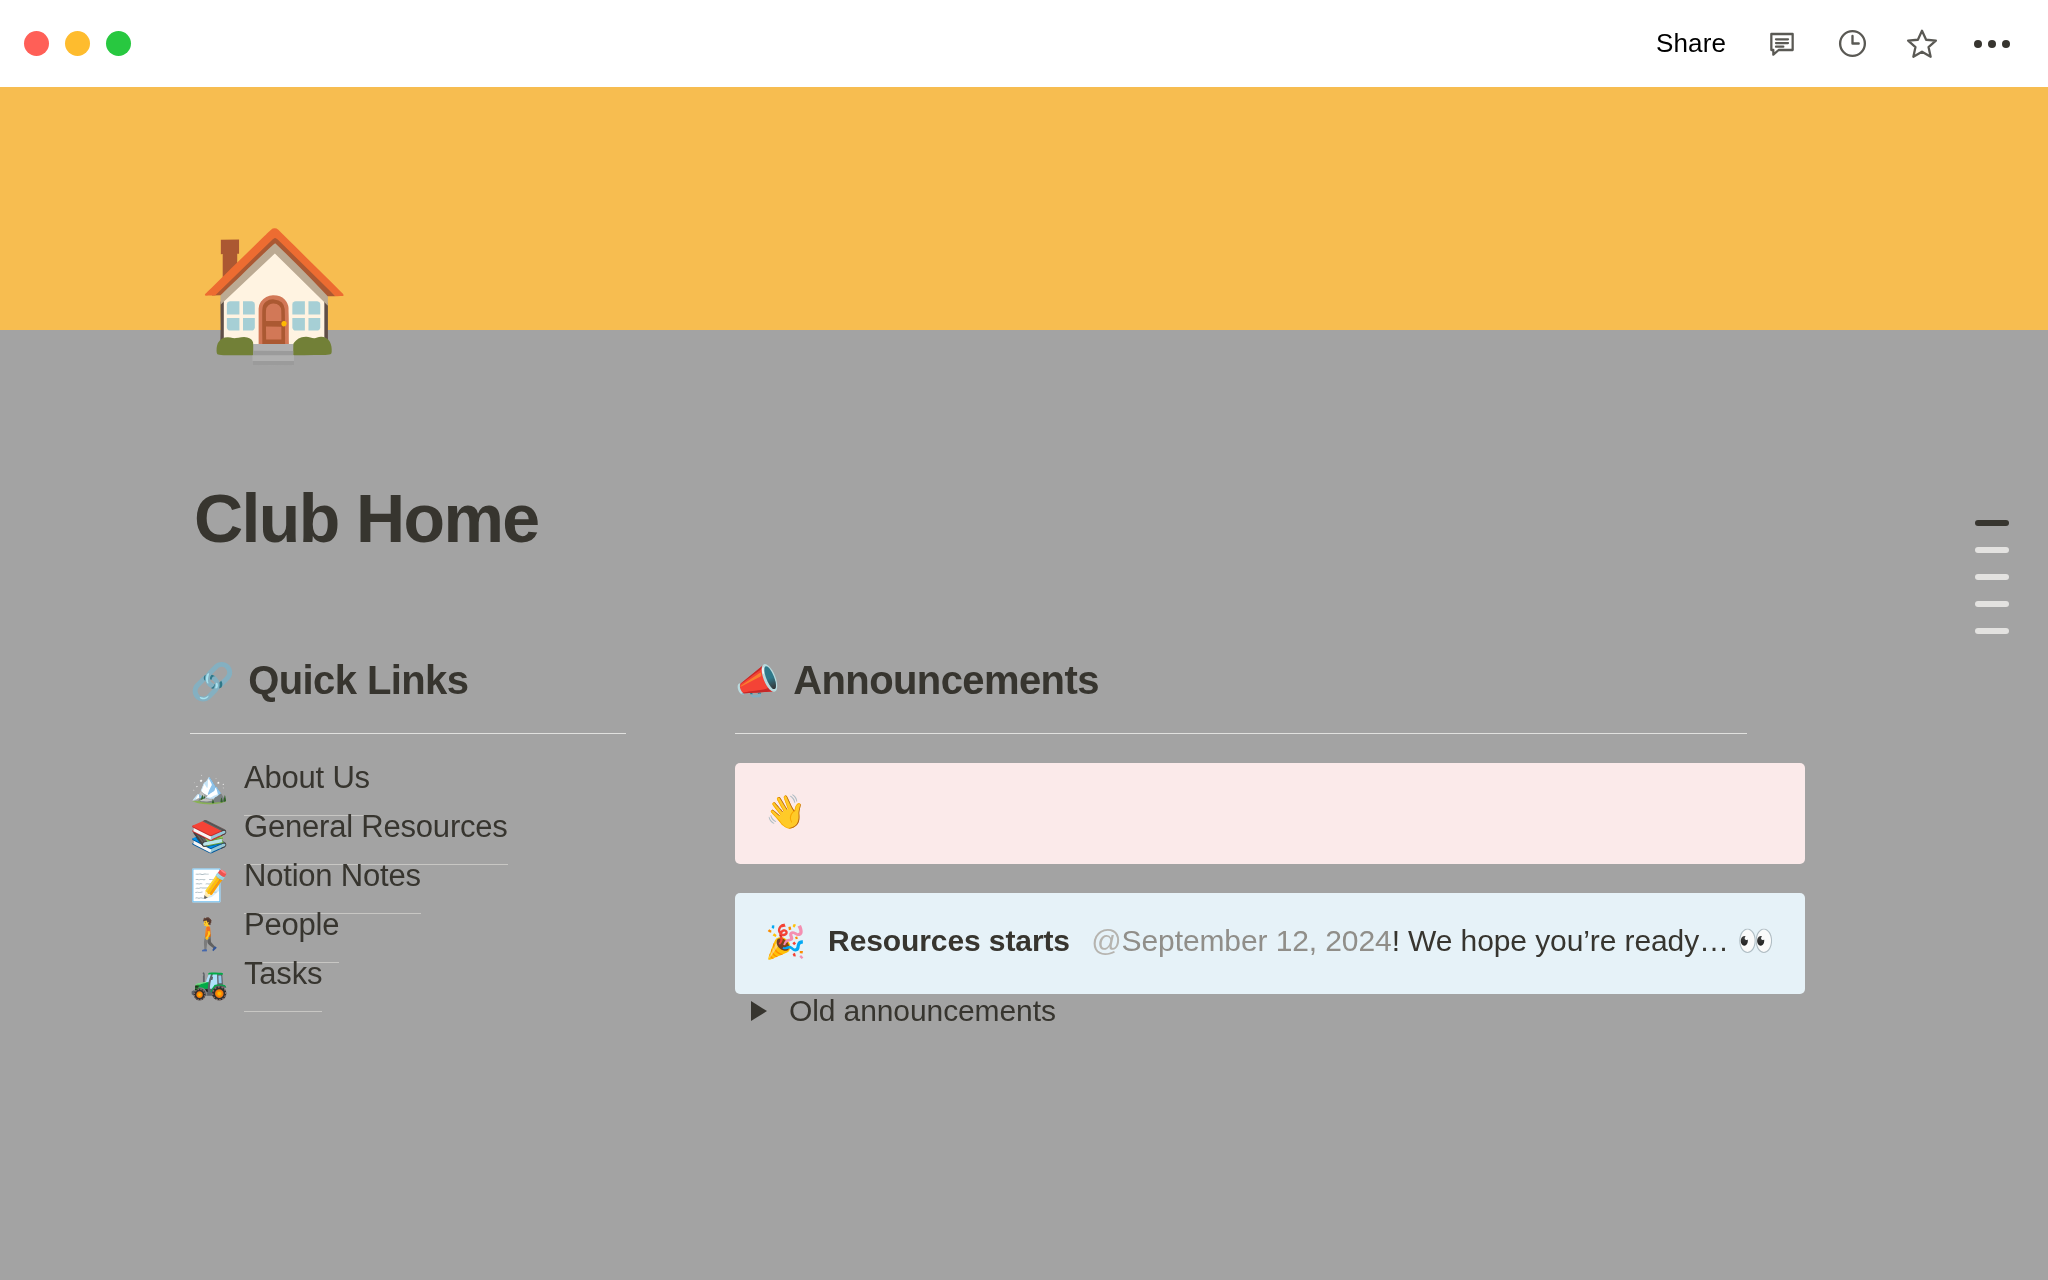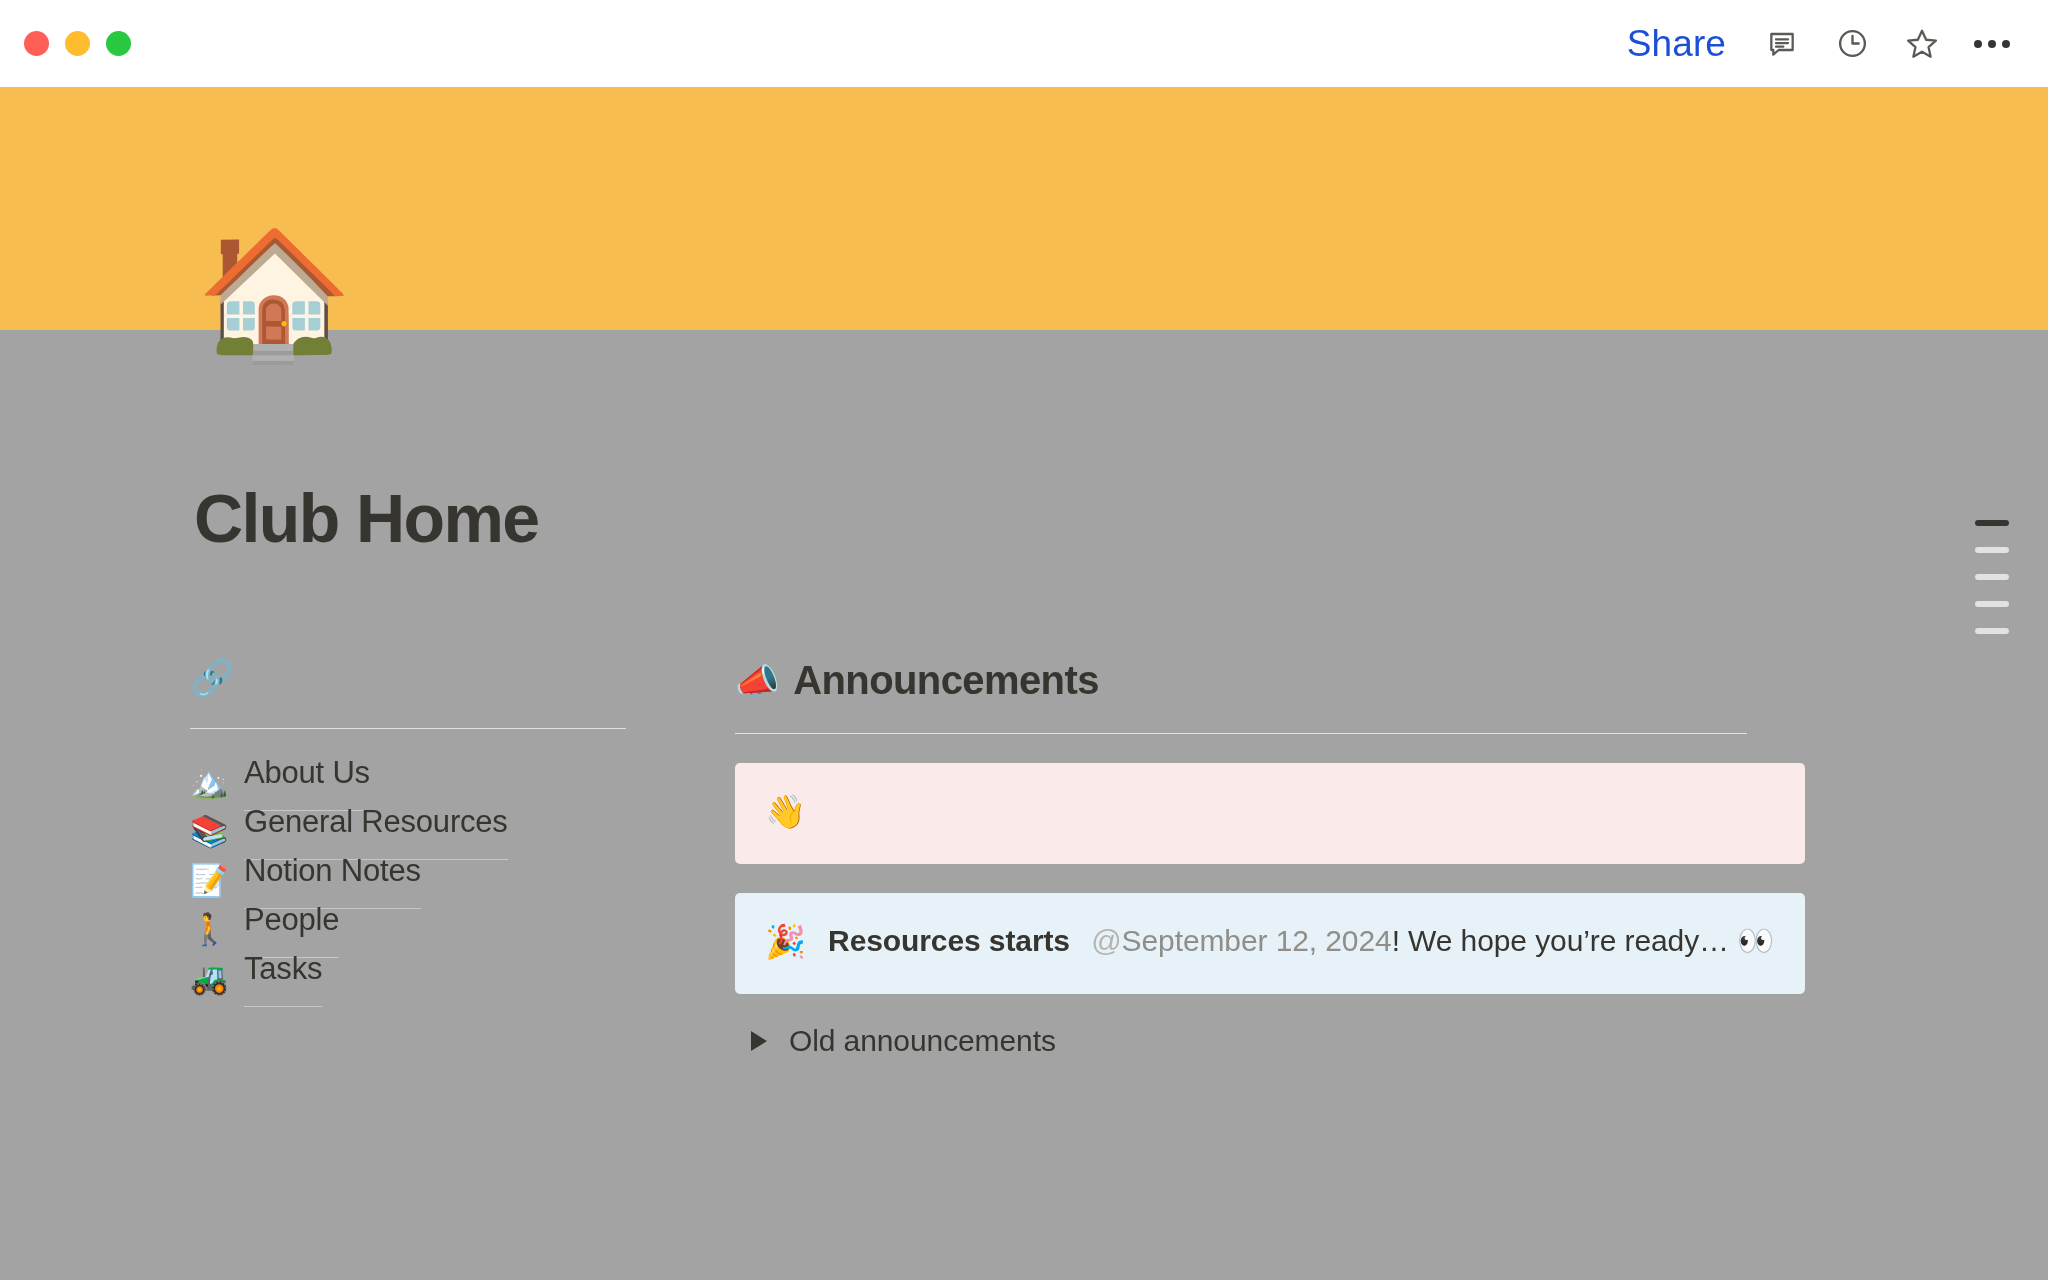--- a/index.html
+++ b/index.html
@@ -53,22 +53,22 @@
 
   .titlebar-right {
     margin-left: auto;
     display: flex;
     align-items: center;
     gap: 30px;
     margin-right: 36px;
   }
 
   .share-btn {
-    font-size: 37px;
-    color: #1d4ed8;
+    font-size: 26px;
+    color: #000000;
     font-family: "Liberation Sans", sans-serif;
     cursor: pointer;
     letter-spacing: 0.1px;
     padding: 4px 6px;
   }
 
   .icon-btn {
     width: 40px;
     height: 40px;
     display: flex;
@@ -222,21 +222,20 @@
   }
   .callout .text b { font-weight: bold; }
   .callout .mention { color: #908E89; margin-left: 13px; }
   .callout .mention .at { color: #B6B4AF; }
 
   
   .toggle-row {
     display: flex;
     align-items: center;
     gap: 22px;
-    margin-top: 30px;
     padding-left: 16px;
     cursor: pointer;
   }
   .toggle-tri {
     width: 0; height: 0;
     border-left: 16px solid #37352F;
     border-top: 10px solid transparent;
     border-bottom: 10px solid transparent;
     flex: none;
   }
@@ -317,20 +316,21 @@
 
   <div class="page-body">
 
     <h1 class="page-title">Club Home</h1>
 
     <div class="columns">
 
       <div class="col-left">
         <div class="section-heading">
           <span class="emo">🔗</span>
+          <span>Quick Links</span>
         </div>
         <div class="divider"></div>
 
         <div class="links">
           <div class="link-row">
             <span class="emo">🏔️</span>
             <span class="label">About Us</span>
           </div>
           <div class="link-row">
             <span class="emo">📚</span>

